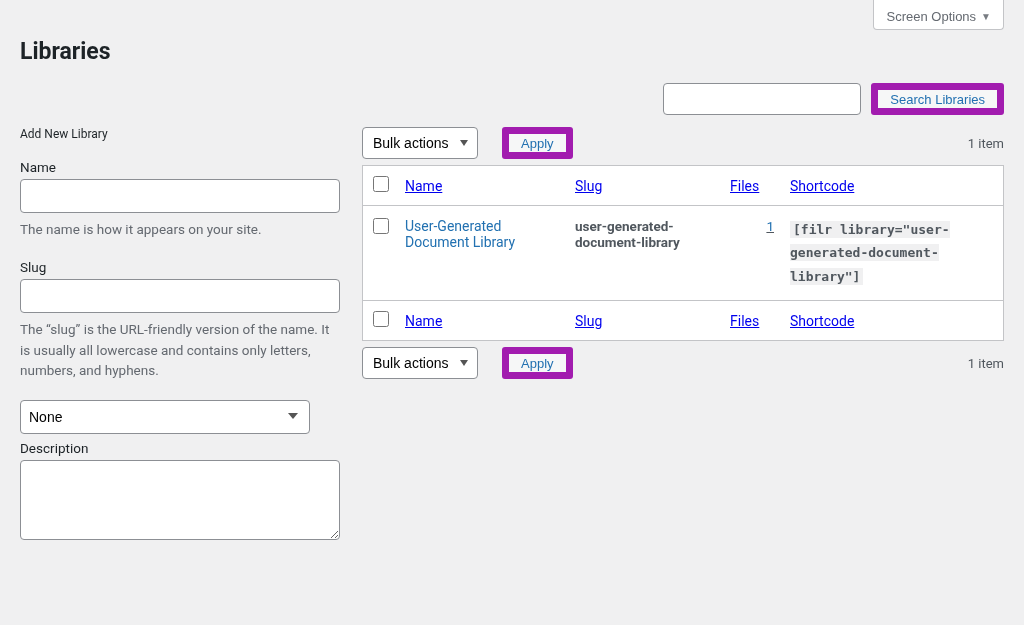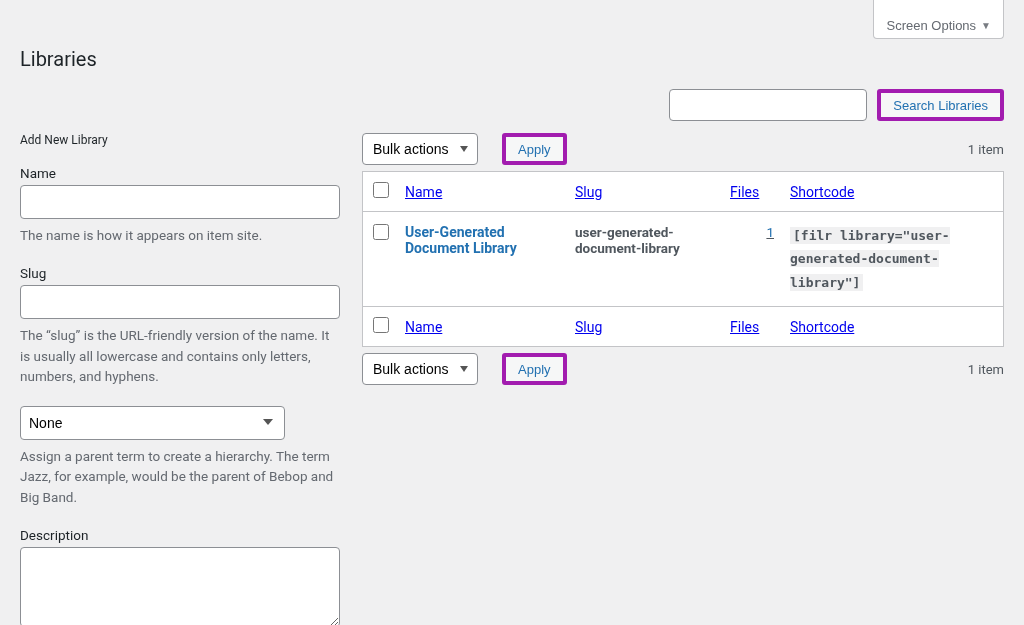--- a/index.html
+++ b/index.html
@@ -15,57 +15,57 @@
     }
     .top-bar {
       display: flex;
       justify-content: flex-end;
       padding-top: 0;
     }
     .screen-options-btn {
       background: #fff;
       border: 1px solid #c3c4c7;
       border-top: none;
-      padding: 18px 12px 5px 12px;
+      padding: 9px 12px 5px 12px;
       font-size: 13px;
       color: #646970;
       cursor: pointer;
       border-radius: 0 0 4px 4px;
       display: flex;
       align-items: center;
       gap: 5px;
     }
     .screen-options-btn .caret {
       font-size: 10px;
       color: #787c82;
     }
     h1.page-title {
-      font-size: 20px;
-      font-weight: 400;
+      font-size: 23px;
+      font-weight: 700;
       color: #1d2327;
       margin: 8px 0 18px 0;
     }
     .search-row {
       display: flex;
       justify-content: flex-end;
       gap: 10px;
       margin-bottom: 12px;
     }
     .search-input {
       width: 198px;
       height: 32px;
       border: 1px solid #8c8f94;
       border-radius: 4px;
       padding: 0 8px;
       font-size: 14px;
       background: #fff;
     }
     .btn-secondary {
       background: #f6f7f7;
-      border: 4px solid #a21caf;
+      border: 7px solid #a21caf;
       color: #2271b1;
       padding: 0 12px;
       height: 32px;
       border-radius: 3px;
       font-size: 13px;
       cursor: pointer;
     }
     .cols {
       display: flex;
       gap: 22px;
@@ -96,21 +96,21 @@
       height: 34px;
       border: 1px solid #8c8f94;
       border-radius: 4px;
       padding: 0 8px;
       font-size: 14px;
       background: #fff;
       margin-bottom: 6px;
     }
     .select-wrap {
       position: relative;
-      width: 265px;
+      width: 290px;
     }
     .select-input {
       appearance: none;
       -webkit-appearance: none;
       padding-right: 30px;
       max-width: 290px;
     }
     .select-wrap::after {
       content: "";
       position: absolute;
@@ -207,21 +207,21 @@
       vertical-align: top;
       font-size: 13.5px;
       color: #50575e;
     }
     table.list-table tbody td.cb {
       width: 28px;
       padding-left: 10px;
     }
     .row-title {
       color: #2271b1;
-      font-weight: 700;
+      font-weight: 400;
       font-size: 14px;
       text-decoration: none;
     }
     .files-link {
       color: #2271b1;
       text-decoration: none;
     }
     code.shortcode {
       font-family: Consolas, Monaco, monospace;
       font-size: 13px;
@@ -259,32 +259,31 @@
   <input type="text" class="search-input" style="">
   <button class="btn-secondary">Search Libraries</button>
 </div>
 
 <div class="cols">
   <div class="left">
     <div class="form-heading">Add New Library</div>
 
     <label class="field-label">Name</label>
     <input type="text" class="text-input" style="">
-    <p class="help-text">The name is how it appears on item site.</p>
+    <p class="help-text">The name is how it appears on your site.</p>
 
     <label class="field-label">Slug</label>
     <input type="text" class="text-input" style="">
     <p class="help-text">The “slug” is the URL-friendly version of the name. It is usually all lowercase and contains only letters, numbers, and hyphens.</p>
 
     <div class="select-wrap">
       <select class="select-input">
         <option>None</option>
       </select>
     </div>
-    <p class="help-text">Assign a parent term to create a hierarchy. The term Jazz, for example, would be the parent of Bebop and Big Band.</p>
 
     <label class="field-label">Description</label>
     <textarea class="textarea-input" style=""></textarea>
   </div>
 
   <div class="right">
     <div class="tablenav">
       <div class="bulk-wrap">
         <div class="bulk-select-wrap">
           <select class="bulk-select">

